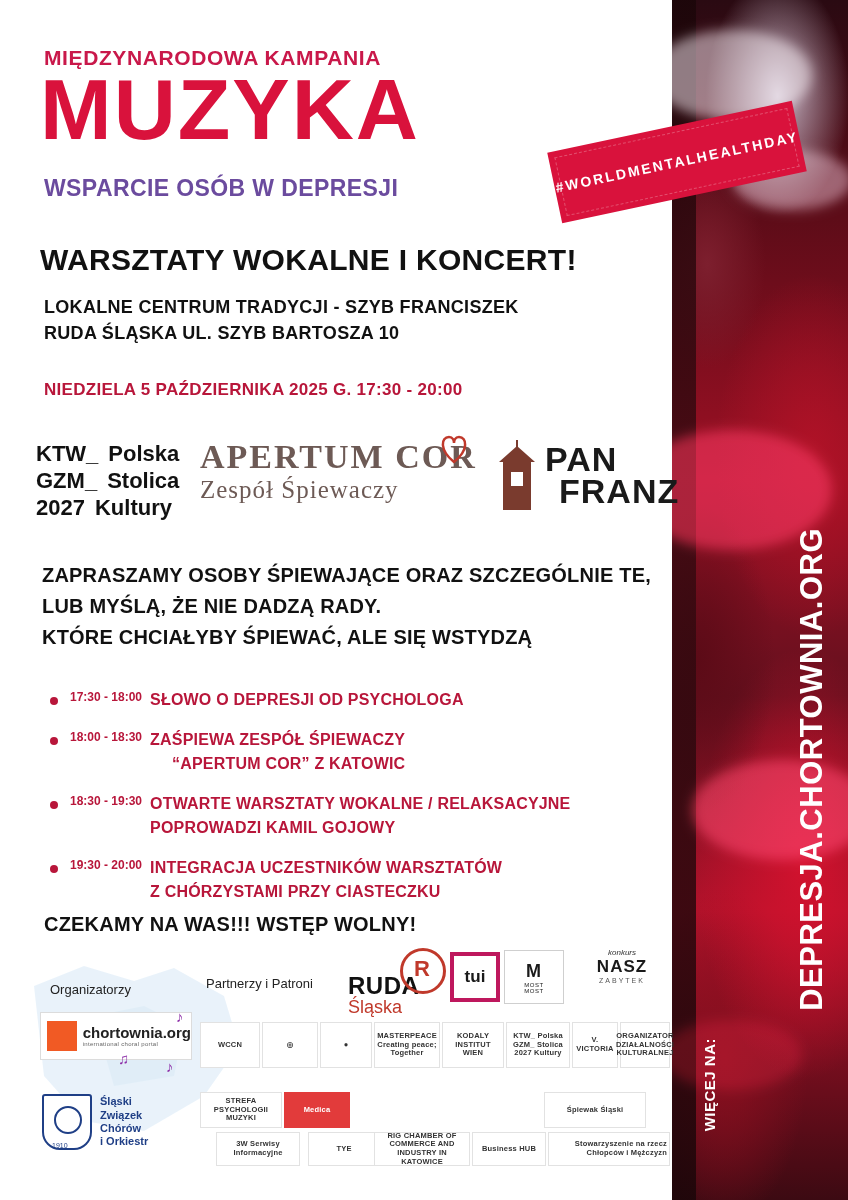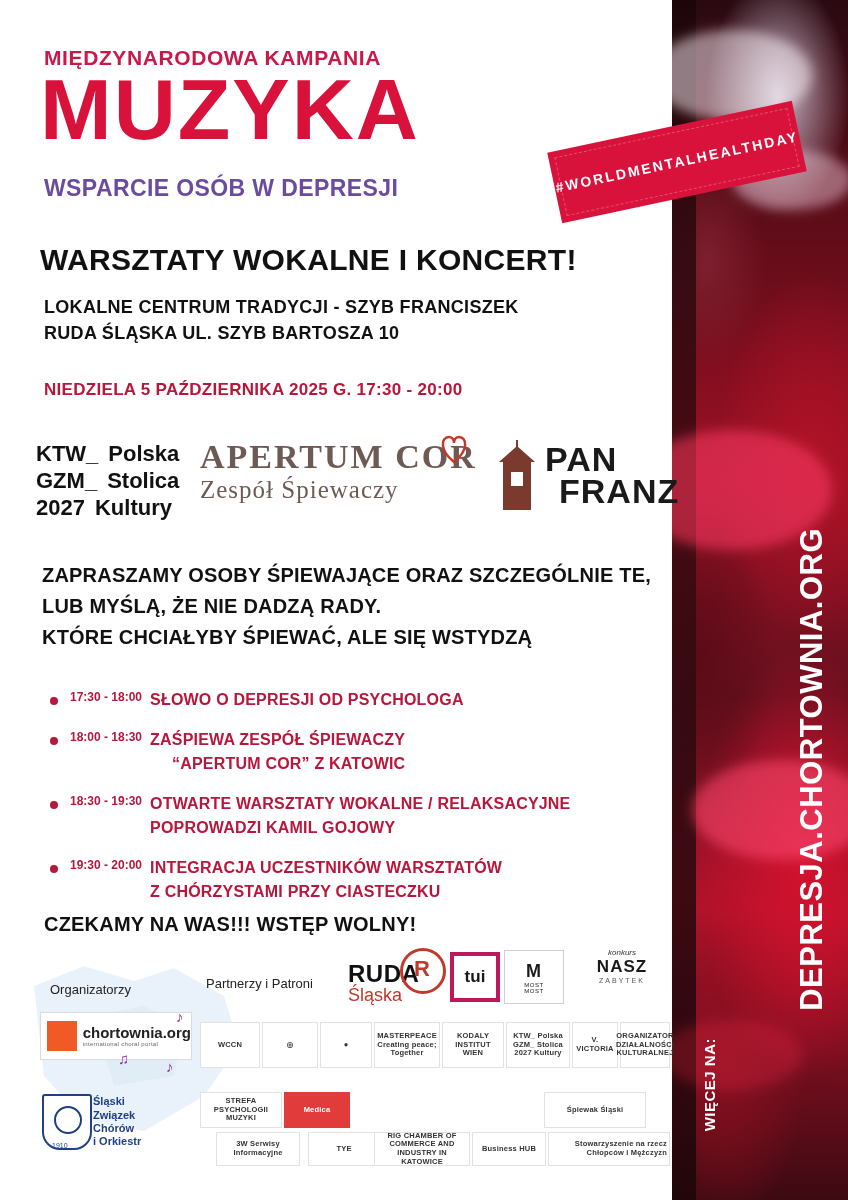--- a/index.html
+++ b/index.html
@@ -106,30 +106,30 @@
 
   .chortownia{position:absolute;left:40px;top:66px;width:150px;height:46px;border:1px solid #dcdcdc;background:#fff;display:flex;align-items:center;}
   .chortownia .sq{width:30px;height:30px;background:#f15a24;margin:0 6px 0 6px;}
   .chortownia .tx{font-size:15px;font-weight:bold;color:#222;line-height:1.05;}
   .chortownia .tx small{display:block;font-size:6px;font-weight:normal;color:#666;letter-spacing:.3px;}
   .note{position:absolute;color:#8d2ea8;font-size:15px;}
   .n1{left:176px;top:62px;}
   .n2{left:118px;top:104px;}
   .n3{left:166px;top:112px;}
 
-  .szzcho{position:absolute;left:42px;top:148px;display:flex;align-items:center;gap:1px;}
+  .szzcho{position:absolute;left:42px;top:148px;display:flex;align-items:center;gap:8px;}
   .crest{width:46px;height:52px;border:2px solid #1f3f86;border-radius:3px 3px 18px 18px;position:relative;background:#fff;}
   .crest:after{content:"";position:absolute;left:10px;top:10px;width:24px;height:24px;border:2px solid #1f3f86;border-radius:50%;}
   .szzcho .t{font-size:11px;color:#1f3f86;font-weight:bold;line-height:1.22;}
   .crestyear{position:absolute;left:52px;top:196px;font-size:7px;color:#1f3f86;}
 
   .glogo{position:absolute;background:#fff;border:1px solid #e2e2e2;display:flex;align-items:center;justify-content:center;text-align:center;color:#333;}
   .glogo span{font-size:7.5px;line-height:1.15;font-weight:bold;letter-spacing:.2px;padding:2px;}
 
-  .ruda{position:absolute;left:348px;top:16px;}
+  .ruda{position:absolute;left:348px;top:28px;}
   .ruda .r1{font-size:24px;font-weight:bold;color:#111;letter-spacing:.5px;line-height:1;}
   .ruda .r2{font-size:18px;color:#c0392b;line-height:1.1;}
   .circ-logo{position:absolute;left:400px;top:2px;width:40px;height:40px;border:3px solid #c0392b;border-radius:50%;}
   .circ-logo:after{content:"R";position:absolute;left:11px;top:5px;font-size:22px;font-weight:bold;color:#c0392b;}
   .tui{position:absolute;left:450px;top:6px;width:42px;height:42px;border:4px solid #be185d;display:flex;align-items:center;justify-content:center;font-size:17px;font-weight:bold;}
   .mostmost{position:absolute;left:504px;top:4px;width:58px;height:52px;border:1px solid #cfcfcf;display:flex;flex-direction:column;align-items:center;justify-content:center;}
   .mostmost .big{font-size:18px;font-weight:bold;letter-spacing:1px;}
   .mostmost .sm{font-size:6px;letter-spacing:.5px;}
   .zabytek{position:absolute;left:576px;top:2px;width:92px;height:58px;text-align:center;}
   .zabytek .k{font-size:8px;font-style:italic;color:#333;}

